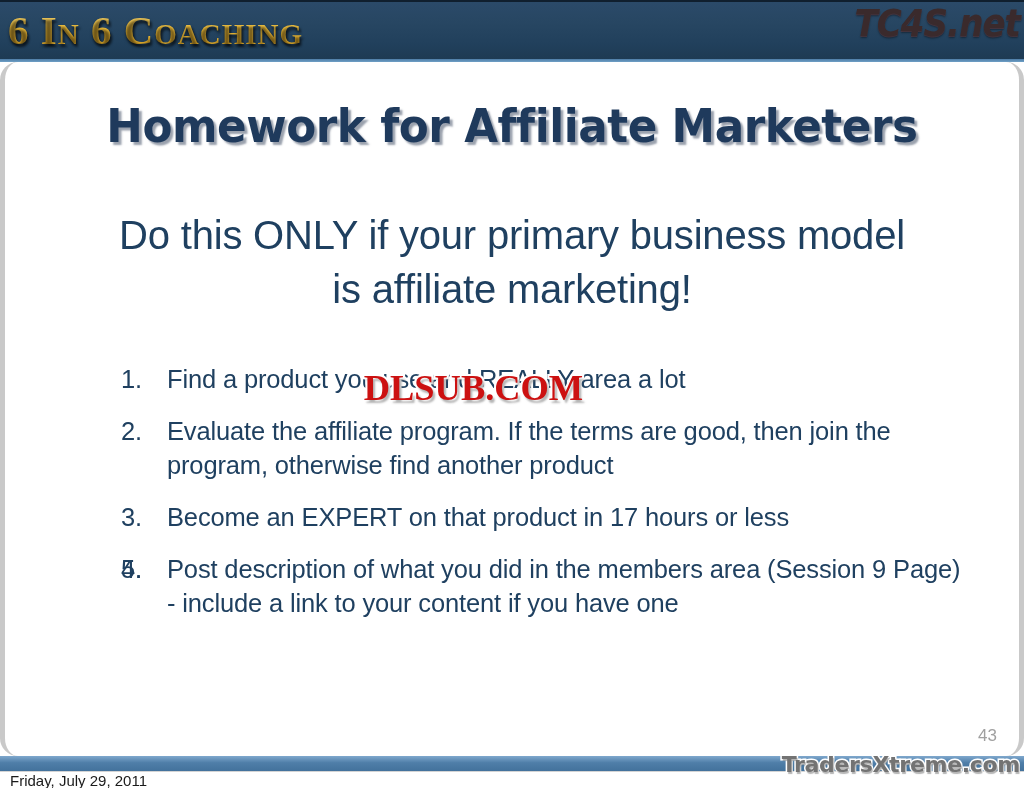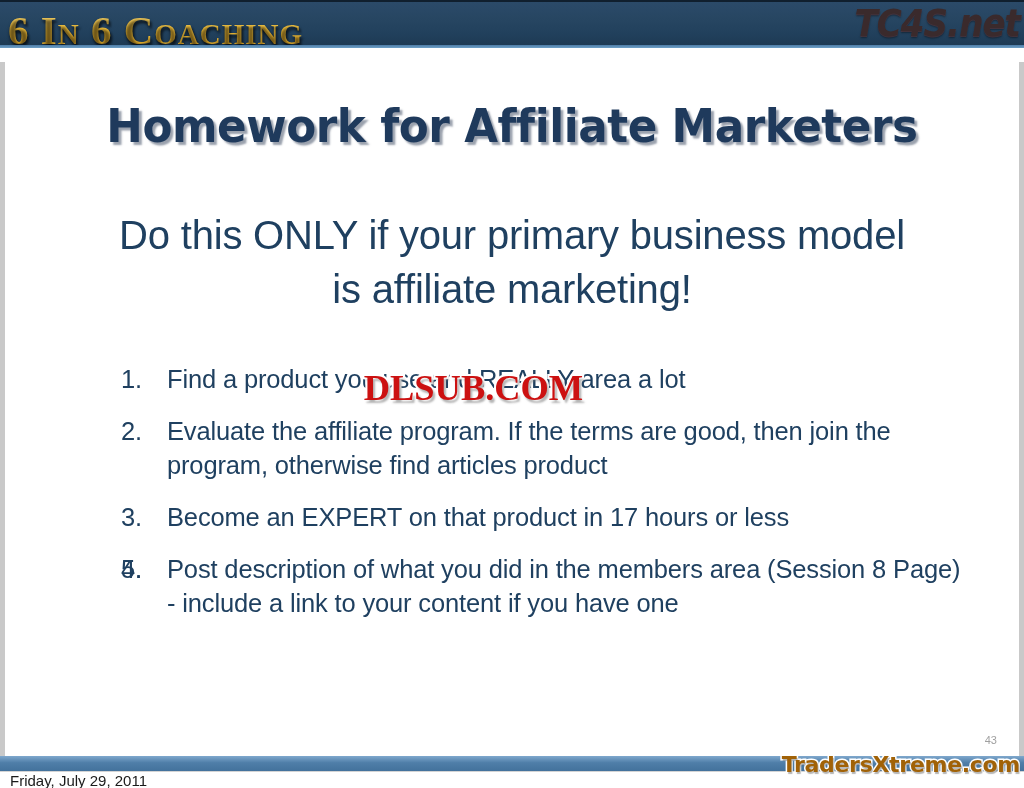--- a/index.html
+++ b/index.html
@@ -16,21 +16,21 @@
     height: 788px;
     overflow: hidden;
     background: #ffffff;
   }
 
   
   #header-band {
     position: absolute;
     left: 0; top: 0;
     width: 1024px;
-    height: 48px;
+    height: 62px;
     background: linear-gradient(180deg, #2b4a69 0%, #274662 35%, #21405c 70%, #1d3951 100%);
     border-top: 2px solid #101f2e;
     box-sizing: border-box;
     overflow: hidden;
     text-align: center;
   }
   #header-band::after {
     content: "";
     position: absolute;
     left: 0; bottom: 0;
@@ -92,20 +92,21 @@
   #slide-body {
     position: absolute;
     left: 0;
     top: 62px;
     width: 1024px;
     height: 694px;
     background: #ffffff;
     border-left: 5px solid #c9c9c9;
     border-right: 5px solid #c9c9c9;
     box-sizing: border-box;
+    border-radius: 18px;
   }
 
   #slide-title {
     position: absolute;
     left: 0;
     right: 0;
     top: 36px;
     text-align: center;
     font-family: "DejaVu Sans", sans-serif;
     font-size: 47px;
@@ -158,21 +159,21 @@
     font-family: "Liberation Sans", sans-serif;
     font-size: 25.5px;
     color: #1f4060;
   }
 
   #page-number {
     position: absolute;
     right: 22px;
     bottom: 10px;
     font-family: "Liberation Sans", sans-serif;
-    font-size: 11px;
+    font-size: 17px;
     color: #a0a0a0;
   }
 
   
   #watermark {
     position: absolute;
     left: 368px;
     top: 369px;
     font-family: "Liberation Serif", serif;
     font-size: 35px;
@@ -214,21 +215,21 @@
     font-size: 15px;
     color: #1a1a1a;
   }
   #footer-logo {
     position: absolute;
     right: 4px;
     top: 752px;
     font-family: "DejaVu Sans", sans-serif;
     font-size: 22px;
     font-weight: bold;
-    color: #a16207;
+    color: #737373;
     letter-spacing: -0.3px;
     white-space: nowrap;
     -webkit-text-stroke: 3px #ffffff;
     paint-order: stroke fill;
     text-shadow: 1px 2px 1px rgba(90,90,90,0.45);
     z-index: 30;
   }
 </style>
 </head>
 <body>
@@ -247,32 +248,32 @@
 
     <div id="subtitle">Do this ONLY if your primary business model is affiliate marketing!</div>
 
     <ol id="bullet-list">
       <li class="bullet-item">
         <span class="bullet-num">1.</span>
         <span class="bullet-text">Find a product you use and REALLY area a lot</span>
       </li>
       <li class="bullet-item">
         <span class="bullet-num">2.</span>
-        <span class="bullet-text">Evaluate the affiliate program. If the terms are good, then join the program, otherwise find articles product</span>
+        <span class="bullet-text">Evaluate the affiliate program. If the terms are good, then join the program, otherwise find another product</span>
       </li>
       <li class="bullet-item">
         <span class="bullet-num">3.</span>
         <span class="bullet-text">Become an EXPERT on that product in 17 hours or less</span>
       </li>
       <li class="bullet-item">
         <span class="bullet-num">4.</span>
       </li>
       <li class="bullet-item">
         <span class="bullet-num">5.</span>
-        <span class="bullet-text">Post description of what you did in the members area (Session 8 Page) - include a link to your content if you have one</span>
+        <span class="bullet-text">Post description of what you did in the members area (Session 9 Page) - include a link to your content if you have one</span>
       </li>
     </ol>
 
     <div id="page-number">43</div>
   </div>
 
   <div id="watermark">DLSUB.COM</div>
 
   <div id="footer-blue"></div>
   <div id="footer-white"></div>

